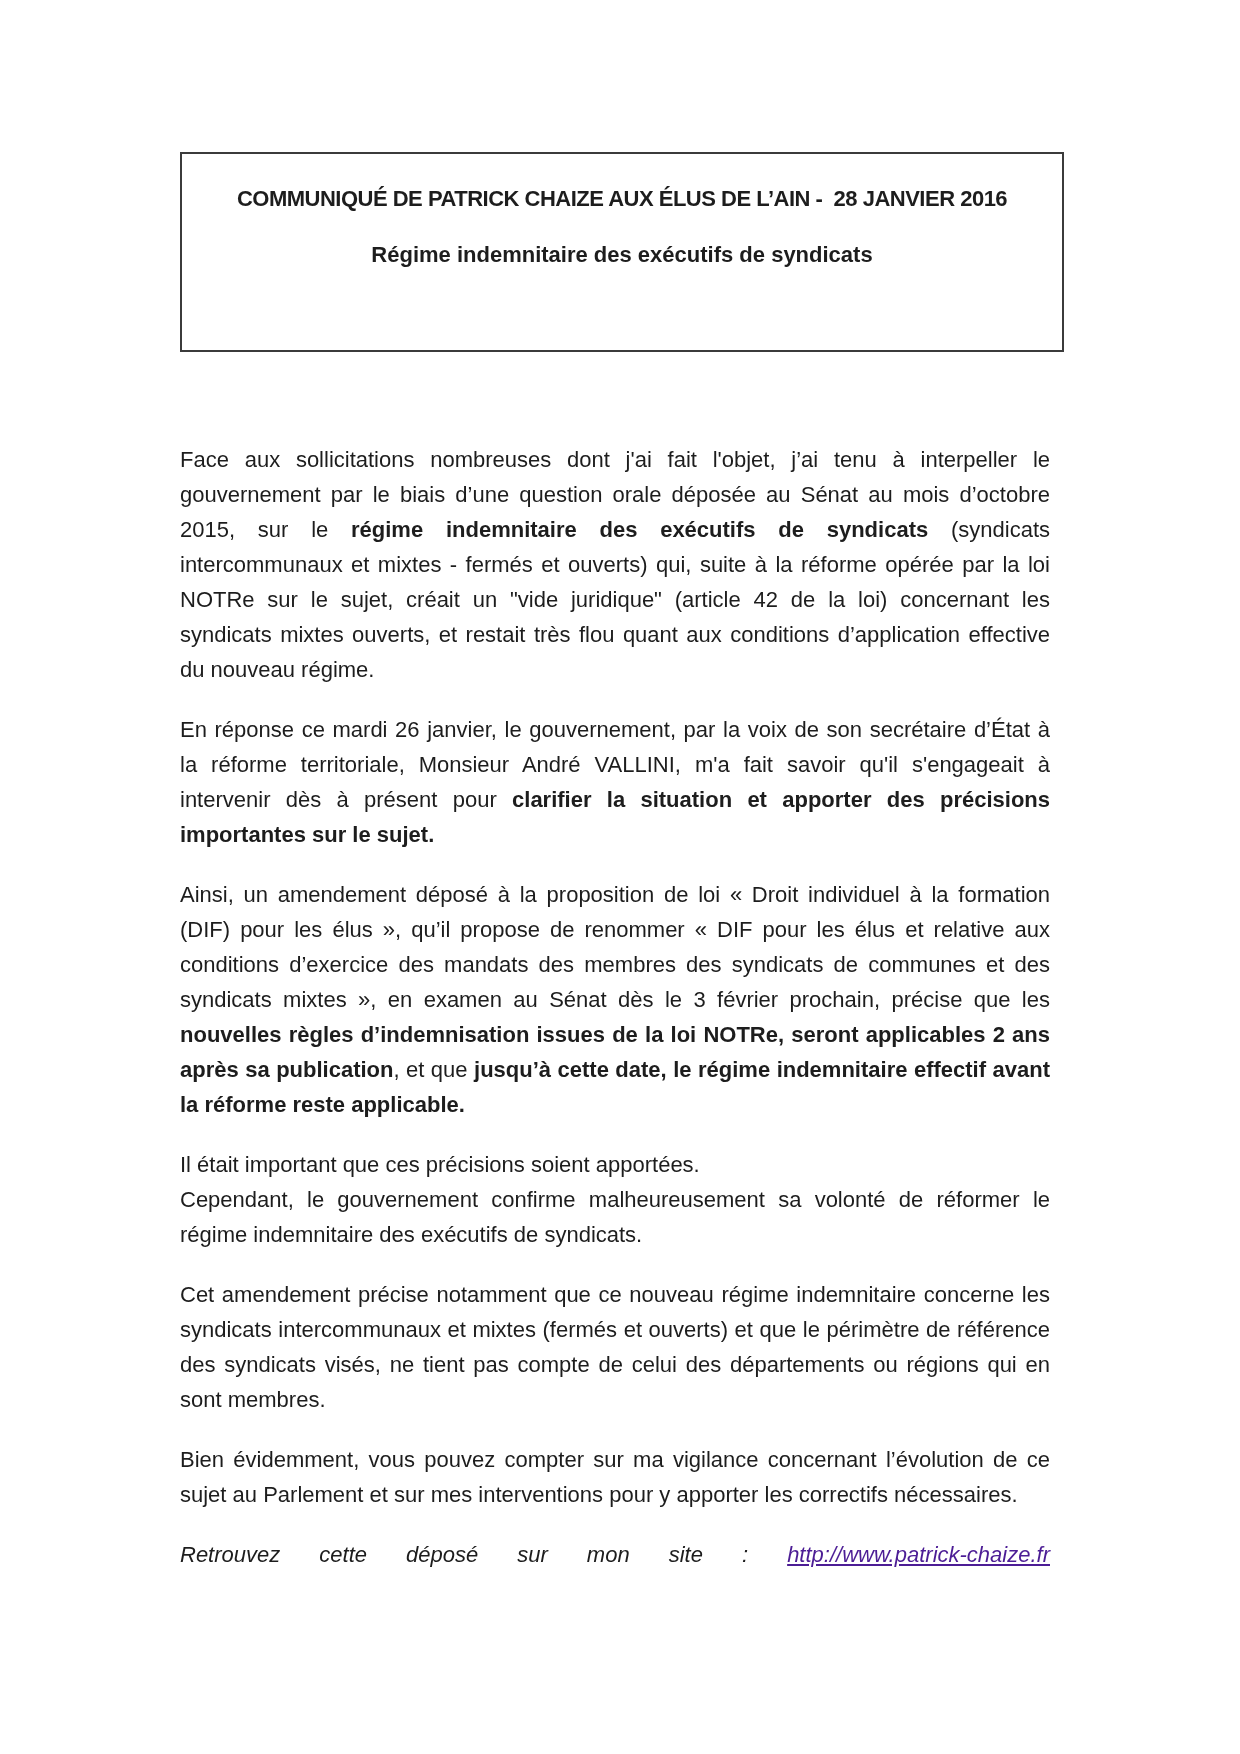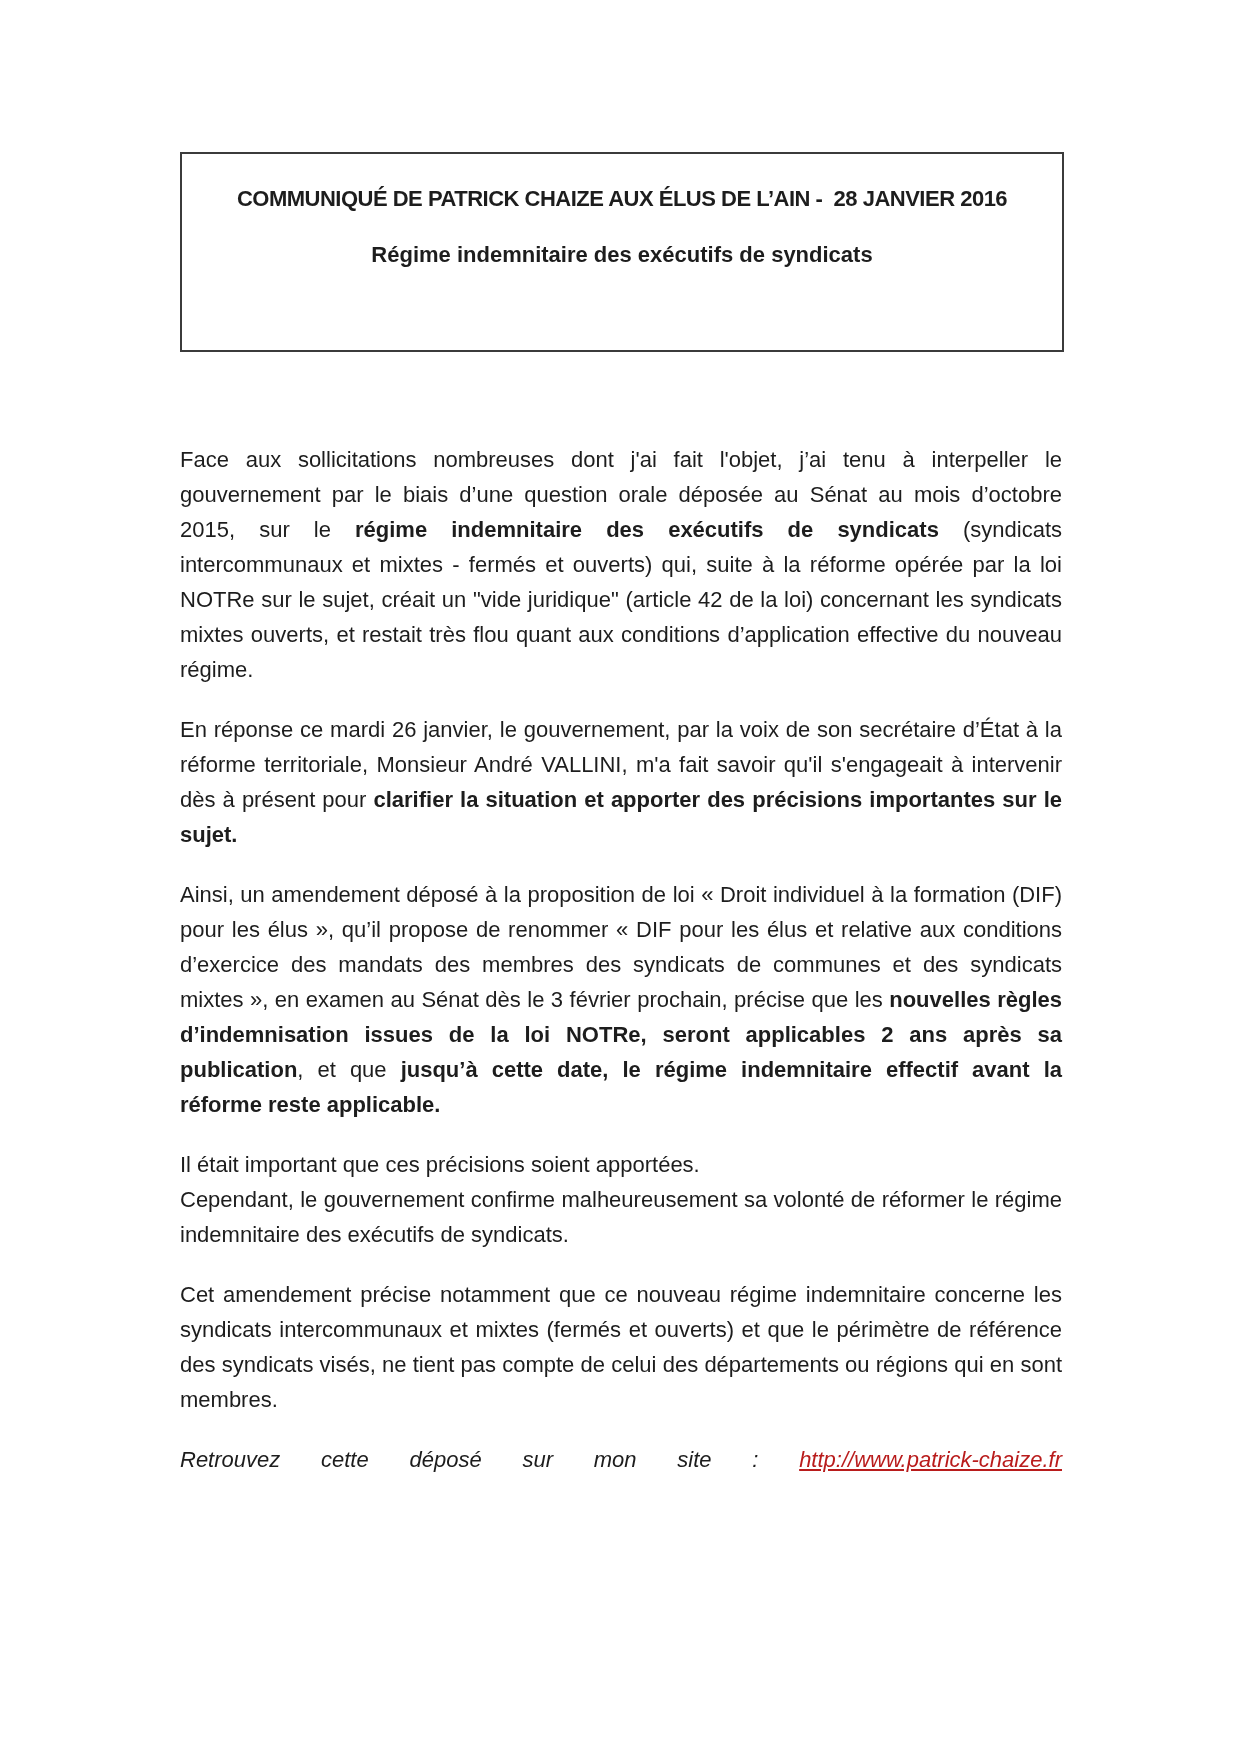--- a/index.html
+++ b/index.html
@@ -38,48 +38,49 @@
   .box-subtitle {
     margin: 26px 0 0 0;
     font-size: 22px;
     font-weight: bold;
     line-height: 30px;
   }
   .document-body {
     margin-top: 90px;
   }
   p.para {
-    margin: 0 2px 25px 0;
+    margin: 0 14px 25px 0;
     text-align: justify;
     white-space: pre-wrap;
   }
   p.para.italic {
     font-style: italic;
   }
   p.para.justify-last {
     text-align-last: justify;
   }
   .bold {
     font-weight: bold;
   }
   a.link {
-    color: #b91c1c;
+    color: #4c1d95;
     font-style: italic;
   }
 </style>
 </head>
 <body>
 
 <div class="page">
   <div class="header-box">
     <div class="box-title">COMMUNIQUÉ DE PATRICK CHAIZE AUX ÉLUS DE L’AIN -  28 JANVIER 2016</div>
     <div class="box-subtitle">Régime indemnitaire des exécutifs de syndicats</div>
   </div>
   <div class="document-body">
       <p class="para"><span>Face aux sollicitations nombreuses dont j'ai fait l'objet, j’ai tenu à interpeller le gouvernement par le biais d’une question orale déposée au Sénat au mois d’octobre 2015, sur le </span><span class="bold">régime indemnitaire des exécutifs de syndicats</span><span> (syndicats intercommunaux et mixtes - fermés et ouverts) qui, suite à la réforme opérée par la loi NOTRe sur le sujet, créait un "vide juridique" (article 42 de la loi) concernant les syndicats mixtes ouverts, et restait très flou quant aux conditions d’application effective du nouveau régime.</span></p>
       <p class="para"><span>En réponse ce mardi 26 janvier, le gouvernement, par la voix de son secrétaire d’État à la réforme territoriale, Monsieur André VALLINI, m'a fait savoir qu'il s'engageait à intervenir dès à présent pour </span><span class="bold">clarifier la situation et apporter des précisions importantes sur le sujet.</span></p>
       <p class="para"><span>Ainsi, un amendement déposé à la proposition de loi « Droit individuel à la formation (DIF) pour les élus », qu’il propose de renommer « DIF pour les élus et relative aux conditions d’exercice des mandats des membres des syndicats de communes et des syndicats mixtes », en examen au Sénat dès le 3 février prochain, précise que les </span><span class="bold">nouvelles règles d’indemnisation issues de la loi NOTRe, seront applicables 2 ans après sa publication</span><span>, et que </span><span class="bold">jusqu’à cette date, le régime indemnitaire effectif avant la réforme reste applicable.</span></p>
       <p class="para"><span>Il était important que ces précisions soient apportées.
 Cependant, le gouvernement confirme malheureusement sa volonté de réformer le régime indemnitaire des exécutifs de syndicats.</span></p>
       <p class="para"><span>Cet amendement précise notamment que ce nouveau régime indemnitaire concerne les syndicats intercommunaux et mixtes (fermés et ouverts) et que le périmètre de référence des syndicats visés, ne tient pas compte de celui des départements ou régions qui en sont membres.</span></p>
+      <p class="para"><span>Bien évidemment, vous pouvez compter sur ma vigilance concernant l’évolution de ce sujet au Parlement et sur mes interventions pour y apporter les correctifs nécessaires.</span></p>
       <p class="para italic justify-last"><span>Retrouvez cette déposé sur mon site : </span><a href="#" class="link">http://www.patrick-chaize.fr</a></p>
     </div>
 </div>
 
 </body></html>

